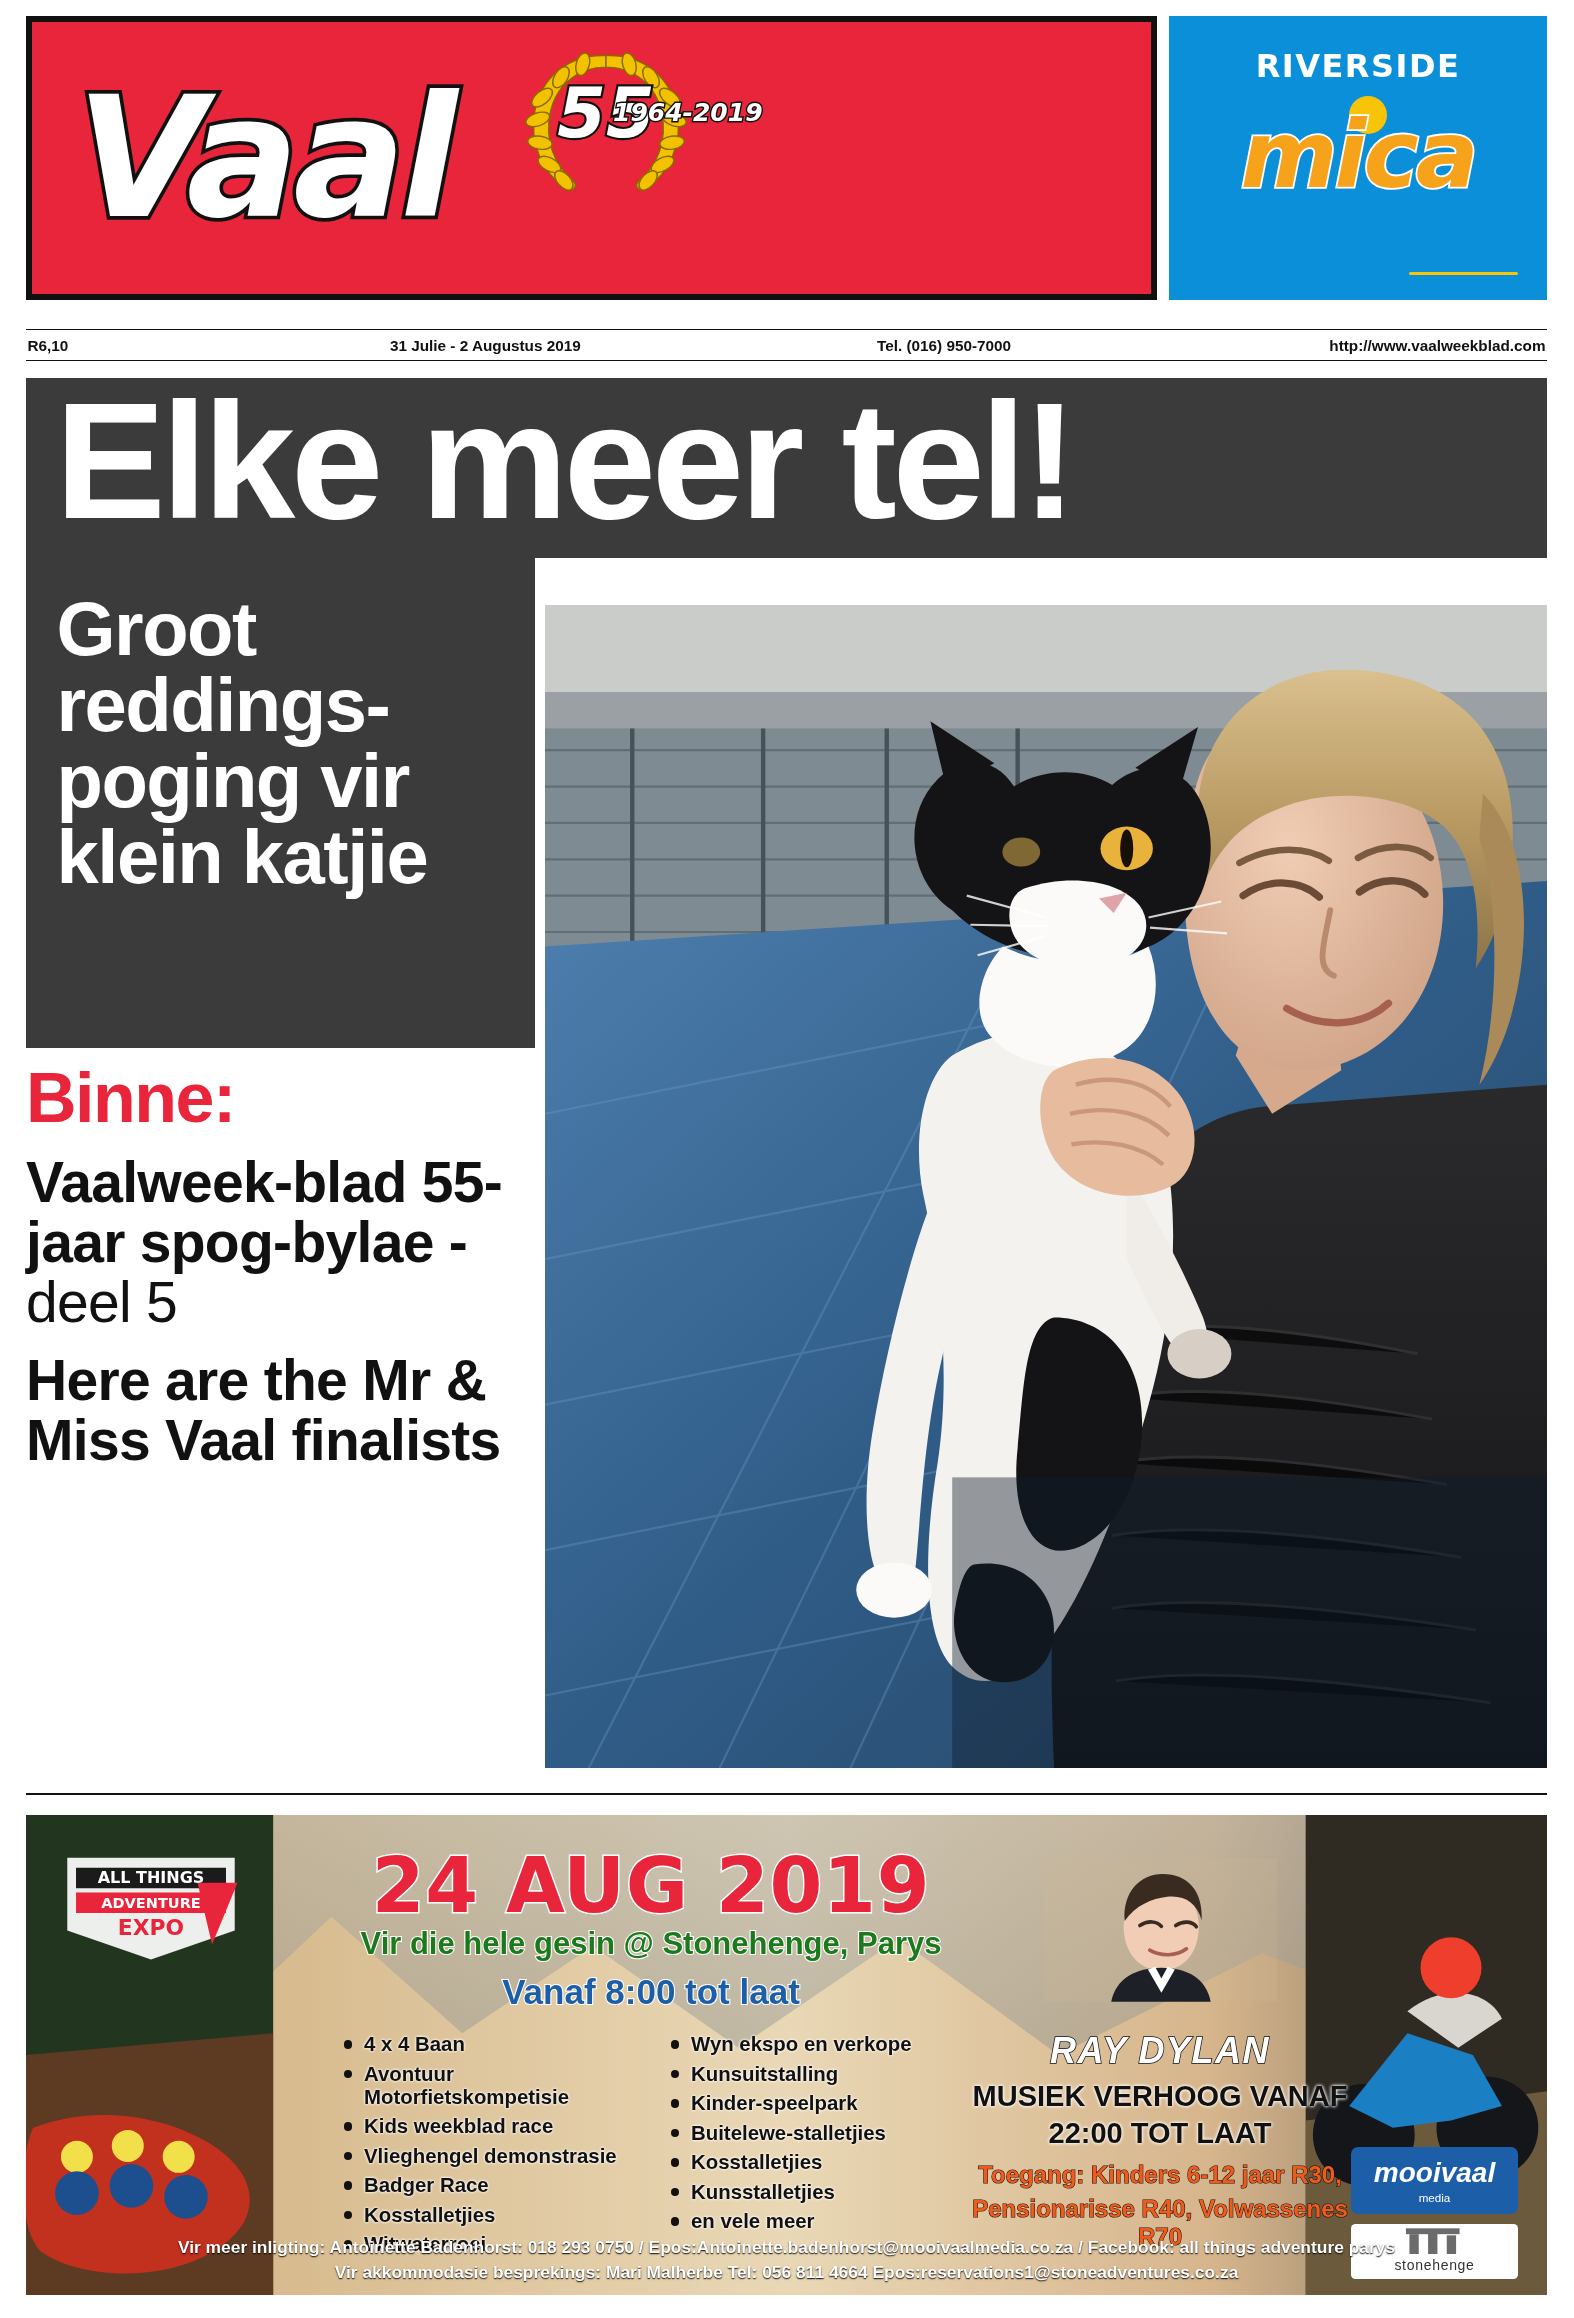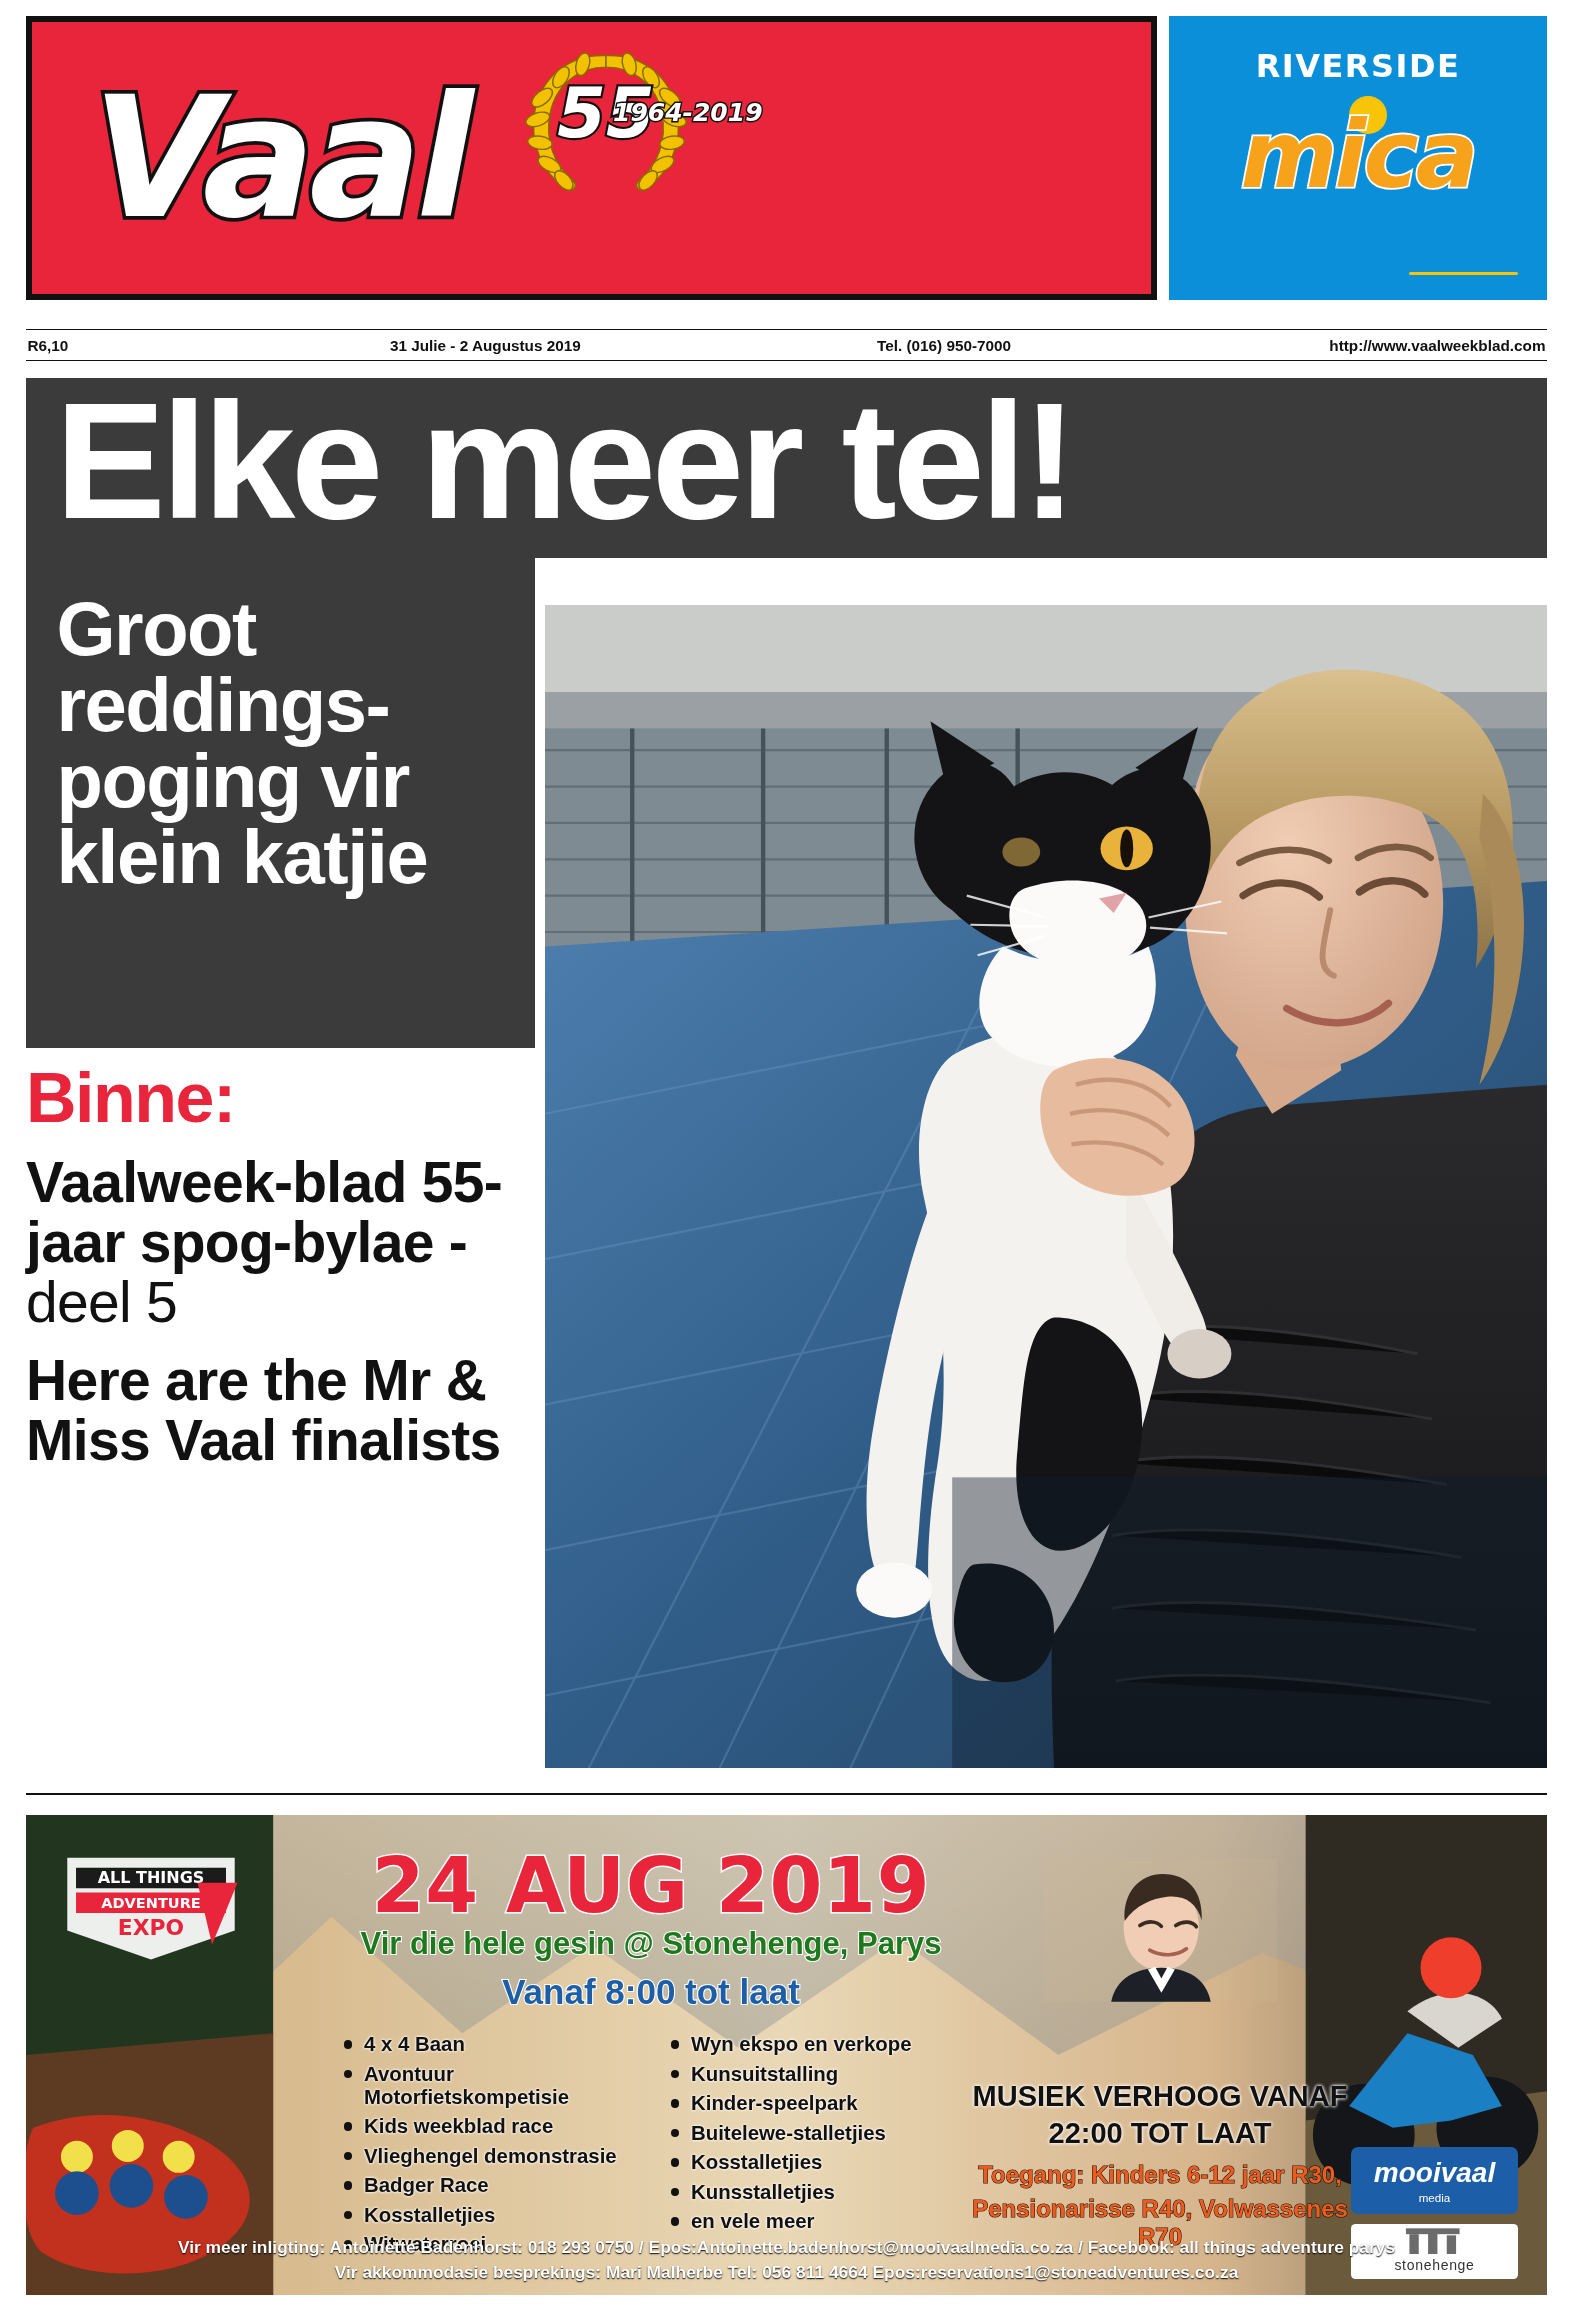--- a/index.html
+++ b/index.html
@@ -20,21 +20,21 @@
   .mast-logo{
     position:absolute;left:0;top:0;width:100%;height:100%;
     display:flex;align-items:center;justify-content:flex-start;
   }
   .mast-vaal{
     font-family:"DejaVu Sans", sans-serif;
     font-style:italic;font-weight:bold;
     font-size:167px;line-height:1;color:#fff;
     -webkit-text-stroke:7.3px #111;
     paint-order:stroke fill;
-    margin-left:60px;letter-spacing:-5.8px;
+    margin-left:44px;letter-spacing:-5.8px;
     position:relative;z-index:2;
   }
   .mast-week{
     font-family:"DejaVu Sans", sans-serif;
     font-style:italic;font-weight:bold;
     font-size:145px;line-height:1;color:#fff;
     -webkit-text-stroke:7.3px #111;
     paint-order:stroke fill;
     letter-spacing:-4.4px;margin-left:-7.3px;
     position:relative;z-index:1;
@@ -539,20 +539,21 @@
       <svg viewBox="0 0 520 320" style="position:absolute;left:73px;top:5.8px;width:233px;height:218px" aria-hidden="true">
         <rect width="520" height="320" fill="#cdb894" opacity="0.2"></rect>
         <path d="M260 60 C320 60 350 110 345 165 C340 215 310 250 262 250 C212 250 182 212 178 162 C174 108 205 60 260 60 Z" fill="#f0cdb4"></path>
         <path d="M180 140 C175 75 215 35 265 35 C320 35 355 72 352 138 C340 100 315 82 275 86 C240 90 205 105 180 140 Z" fill="#3a2b21"></path>
         <path d="M214 150 C232 138 252 140 262 152" stroke="#3a2b21" stroke-width="8" fill="none" stroke-linecap="round"></path>
         <path d="M294 150 C312 138 332 141 340 153" stroke="#3a2b21" stroke-width="8" fill="none" stroke-linecap="round"></path>
         <path d="M236 205 C262 220 296 218 318 202" stroke="#a5604f" stroke-width="8" fill="none" stroke-linecap="round"></path>
         <path d="M150 320 C160 268 205 244 262 244 C320 244 362 268 372 320 Z" fill="#1d2026"></path>
         <path d="M232 248 L262 300 L292 248 L276 242 L262 268 L248 242 Z" fill="#ffffff"></path>
       </svg>
+      <div class="ray-name">RAY DYLAN</div>
       <div class="ray-l1">MUSIEK VERHOOG VANAF</div>
       <div class="ray-l2">22:00 TOT LAAT</div>
       <div class="ray-p1">Toegang:  Kinders 6-12 jaar R30,</div>
       <div class="ray-p2">Pensionarisse R40, Volwassenes R70</div>
     </div>
 
     <div class="mooivaal">
       <div class="mv1">mooivaal</div>
       <div class="mv2">media</div>
     </div>

